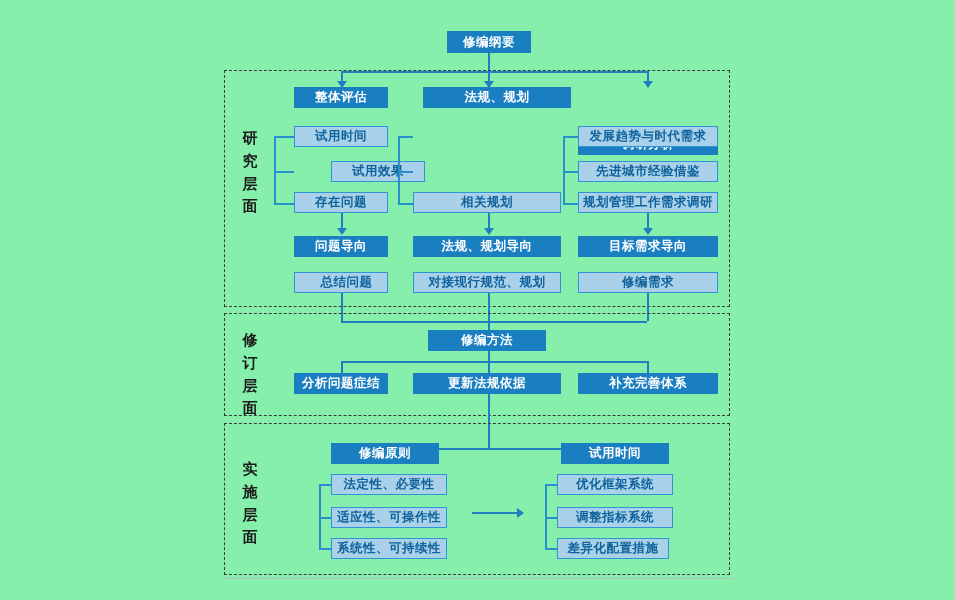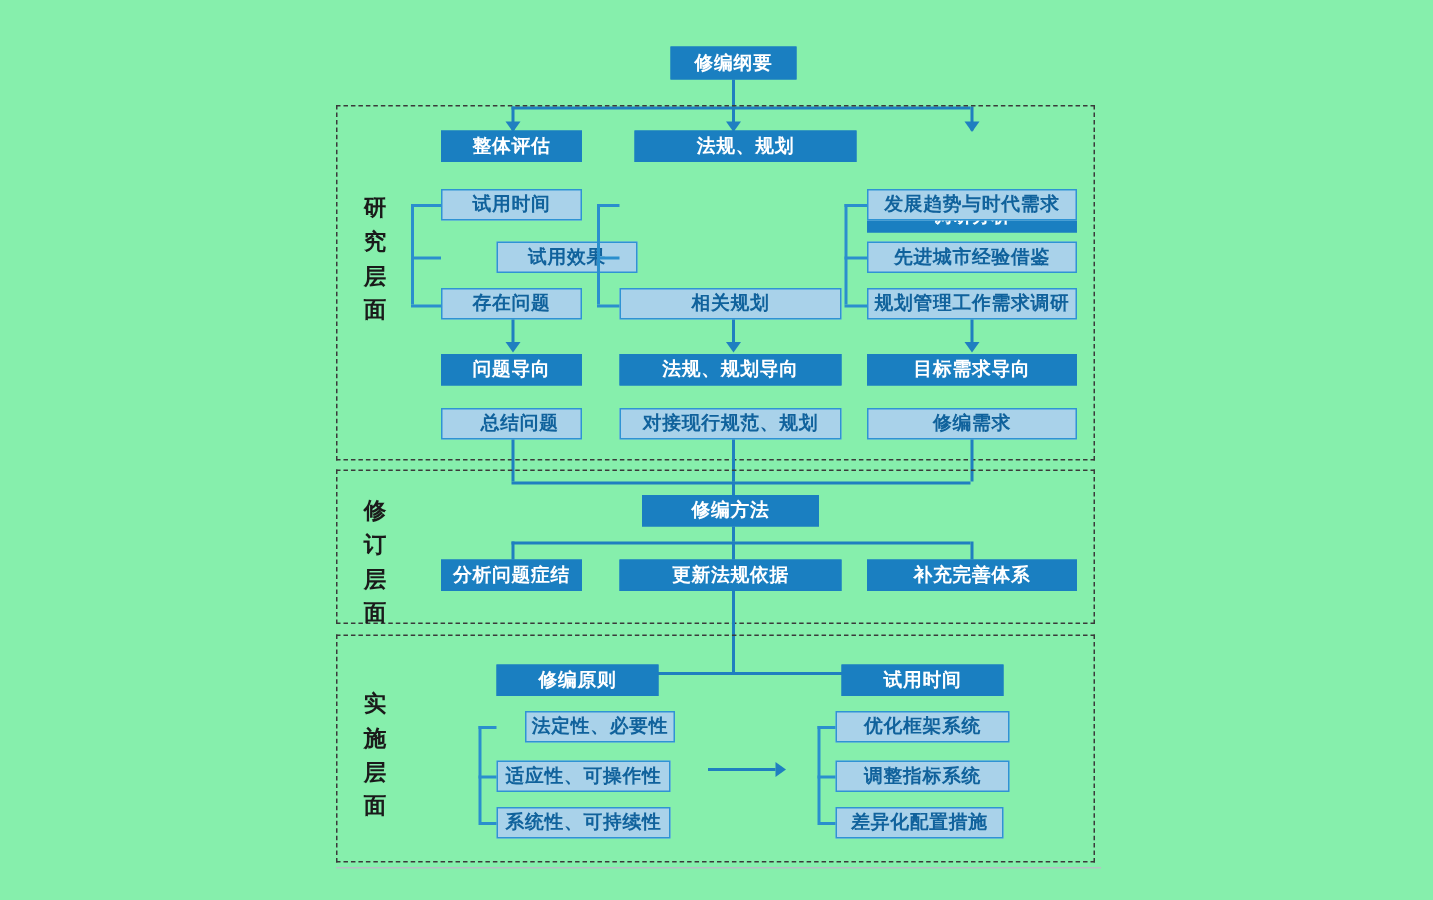--- a/index.html
+++ b/index.html
@@ -192,21 +192,21 @@
 
   <div class="ln-v" style="left:488px; top:394px; height:54px;"></div>
   <div class="ln-h" style="left:383px; top:448px; width:232px;"></div>
   <div class="ln-v" style="left:383px; top:448px; height:12px;"></div>
   <div class="ln-v" style="left:615px; top:448px; height:12px;"></div>
 
   <div class="layer-frame" style="left:224px; top:423px; width:506px; height:152px;"></div>
   <div class="layer-title" style="left:237px; top:458px;">实施层面</div>
 
   <div class="box dark" style="left:331px; top:443px; width:108px; height:21px;">修编原则</div>
-  <div class="box light" style="left:331px; top:474px; width:100px; height:21px;margin-left:19px;">法定性、必要性</div>
+  <div class="box light" style="left:331px; top:474px; width:116px; height:21px;">法定性、必要性</div>
   <div class="box light" style="left:331px; top:507px; width:116px; height:21px;">适应性、可操作性</div>
   <div class="box light" style="left:331px; top:538px; width:116px; height:21px;">系统性、可持续性</div>
   <div class="br-v" style="left:319px; top:484px; height:64px;"></div>
   <div class="br-h" style="left:319px; top:484px; width:12px;"></div>
   <div class="br-h" style="left:319px; top:517px; width:12px;"></div>
   <div class="br-h" style="left:319px; top:548px; width:12px;"></div>
 
   <div class="ln-h" style="left:472px; top:512px; width:45px;"></div>
   <div class="arrow-right" style="left:517px; top:508px;"></div>
 

